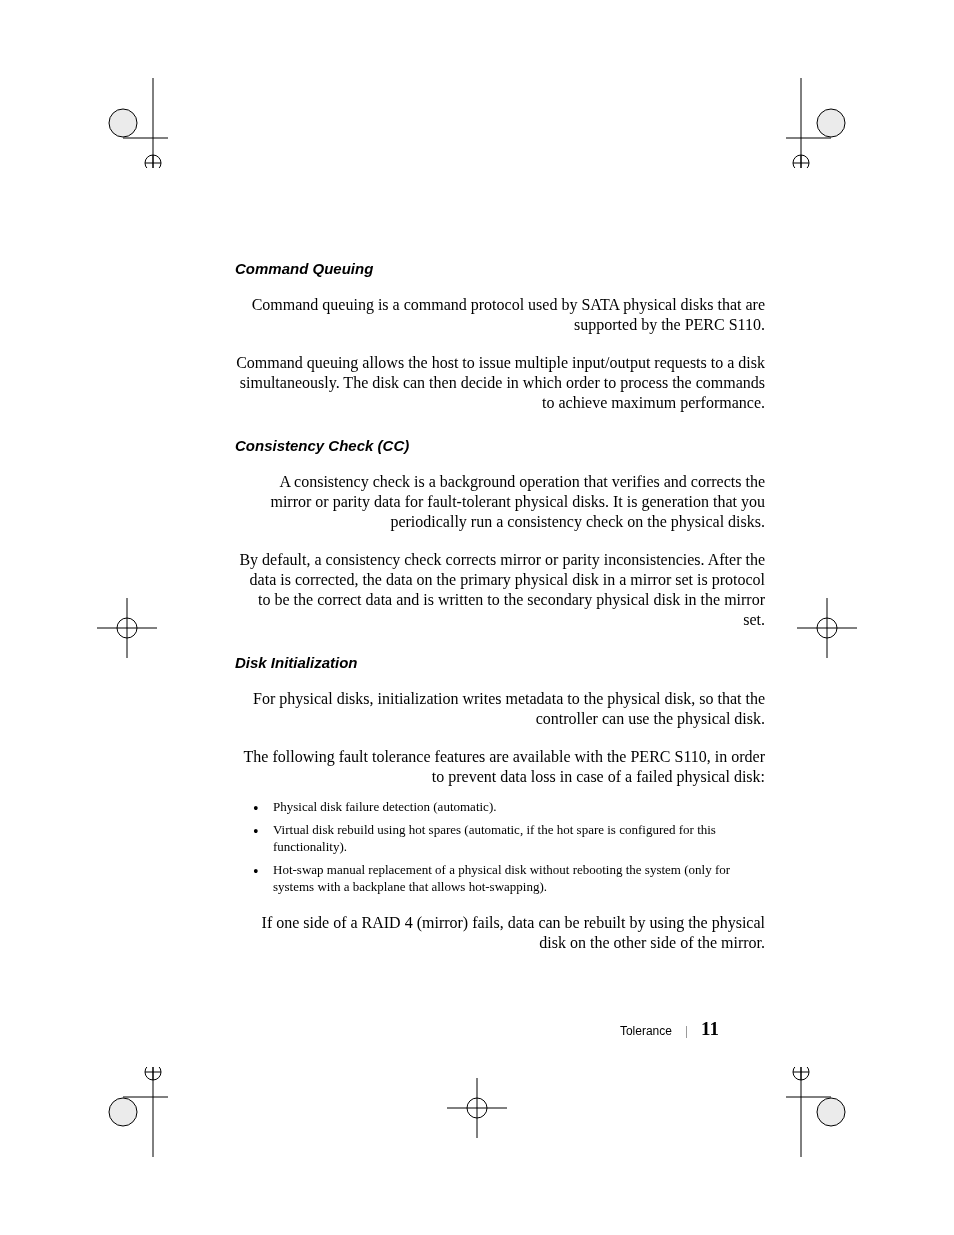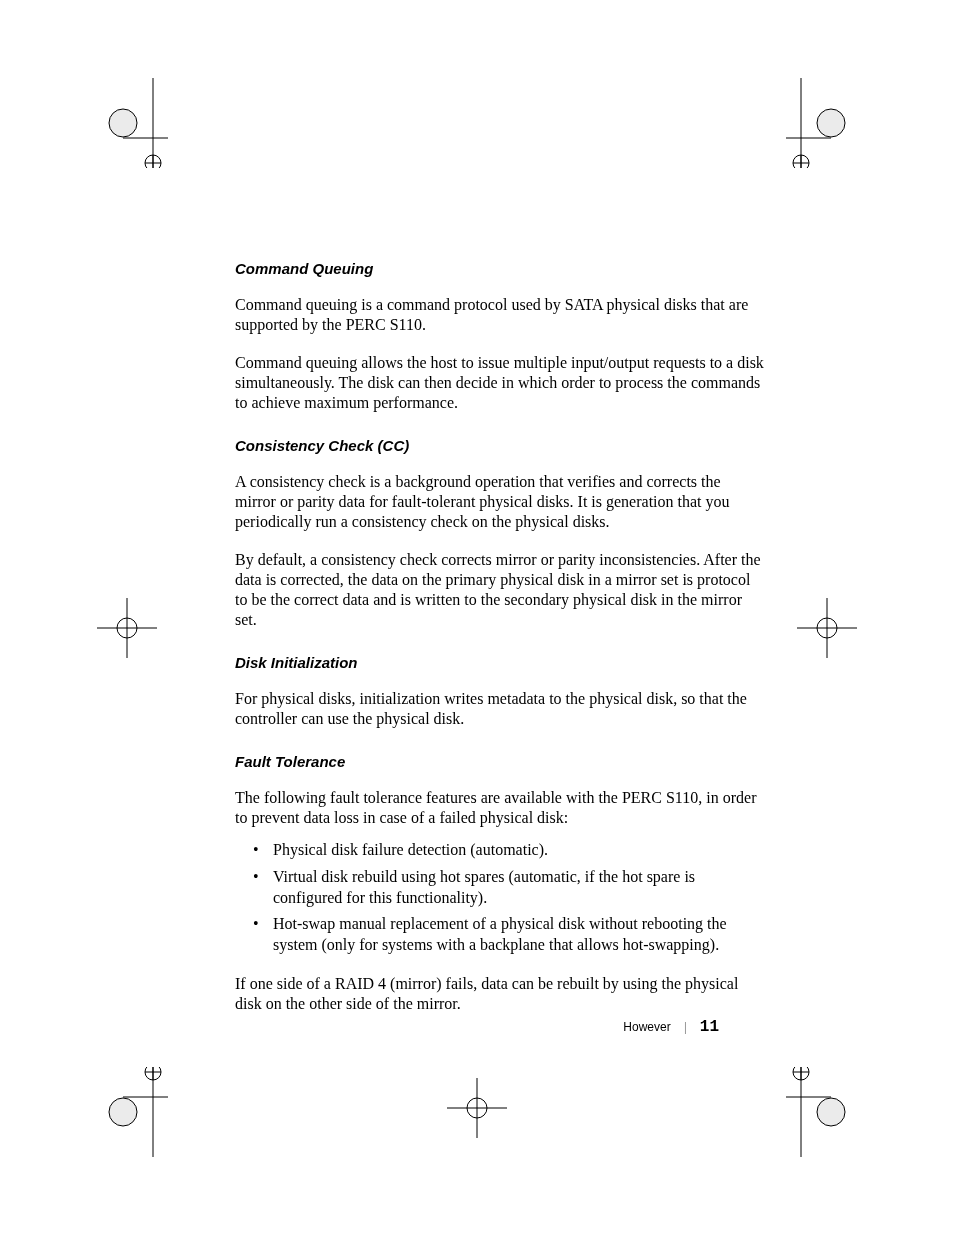--- a/index.html
+++ b/index.html
@@ -27,31 +27,31 @@
     color: #000;
     font-style: italic;
   }
   .first-heading {
     margin-top: 0;
   }
   p.body {
     font-size: 16px;
     line-height: 1.25;
     margin: 18px 0 12px 0;
-    text-align: left;
+    text-align: right;
   }
   ul.bullets {
     list-style: none;
     padding: 0;
     margin: 4px 0 10px 0;
   }
   ul.bullets li {
     position: relative;
     padding-left: 38px;
-    font-size: 16px;
+    font-size: 13px;
     line-height: 1.3;
     margin-bottom: 6px;
   }
   ul.bullets li::before {
     content: "•";
     position: absolute;
     left: 18px;
     top: 0;
     font-size: 16px;
   }
@@ -63,23 +63,23 @@
   }
   .footer .label {
     font-family: Arial, Helvetica, sans-serif;
     font-size: 12px;
   }
   .footer .sep {
     margin: 0 10px;
     color: #666;
   }
   .footer .num {
-    font-family: Liberation Mono, monospace;
+    font-family: Liberation Serif, serif;
     font-weight: bold;
-    font-size: 16px;
+    font-size: 19px;
   }
 
   
   .regmark {
     position: absolute;
     width: 90px;
     height: 90px;
     pointer-events: none;
   }
   .regmark svg { display:block; }
@@ -108,33 +108,32 @@
   <p class="body">Command queuing is a command protocol used by SATA physical disks that are supported by the PERC S110.</p>
   <p class="body">Command queuing allows the host to issue multiple input/output requests to a disk simultaneously. The disk can then decide in which order to process the commands to achieve maximum performance.</p>
 
   <div class="section-heading">Consistency Check (CC)</div>
   <p class="body">A consistency check is a background operation that verifies and corrects the mirror or parity data for fault-tolerant physical disks. It is generation that you periodically run a consistency check on the physical disks.</p>
   <p class="body">By default, a consistency check corrects mirror or parity inconsistencies. After the data is corrected, the data on the primary physical disk in a mirror set is protocol to be the correct data and is written to the secondary physical disk in the mirror set.</p>
 
   <div class="section-heading">Disk Initialization</div>
   <p class="body">For physical disks, initialization writes metadata to the physical disk, so that the controller can use the physical disk.</p>
 
-  <div class="section-heading">Fault Tolerance</div>
   <p class="body">The following fault tolerance features are available with the PERC S110, in order to prevent data loss in case of a failed physical disk:</p>
   <ul class="bullets">
     <li>Physical disk failure detection (automatic).</li>
     <li>Virtual disk rebuild using hot spares (automatic, if the hot spare is configured for this functionality).</li>
     <li>Hot-swap manual replacement of a physical disk without rebooting the system (only for systems with a backplane that allows hot-swapping).</li>
   </ul>
   <p class="body">If one side of a RAID 4 (mirror) fails, data can be rebuilt by using the physical disk on the other side of the mirror.</p>
 
 </div>
 
 <div class="footer">
-  <span class="label">However</span>
+  <span class="label">Tolerance</span>
   <span class="sep">|</span>
   <span class="num">11</span>
 </div>
 
 <div class="regmark reg-tl">
   <svg width="90" height="90" viewBox="0 0 90 90">
     <line x1="75" y1="0" x2="75" y2="90" stroke="#000" stroke-width="1"></line>
     <line x1="45" y1="60" x2="90" y2="60" stroke="#000" stroke-width="1"></line>
     <circle cx="45" cy="45" r="14" fill="none" stroke="#000" stroke-width="1"></circle>
     <circle cx="45" cy="45" r="14" fill="#000" opacity="0.08"></circle>

